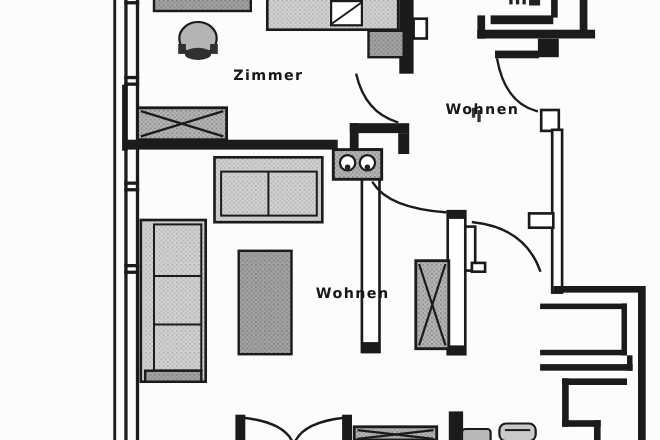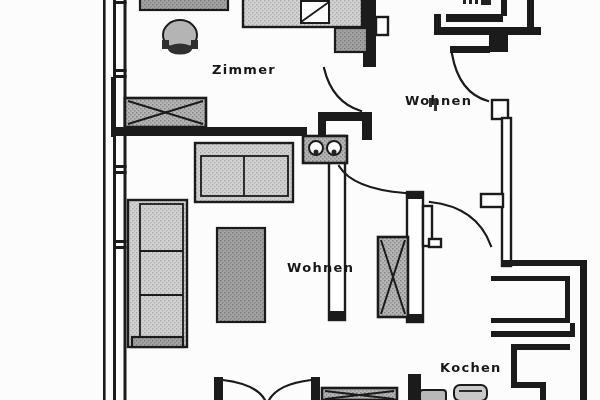--- a/index.html
+++ b/index.html
@@ -177,14 +177,13 @@
     <g>
       <rect x="420" y="390" width="26" height="12" rx="3" fill="#b8b8b8" stroke="#1b1b1b" stroke-width="2"></rect>
       <rect x="454" y="385" width="33" height="16" rx="6" fill="#c9c9c9" stroke="#1b1b1b" stroke-width="2"></rect>
       <line x1="459" y1="391" x2="482" y2="391" class="innerline"></line>
     </g>
   </svg>
 
   <div class="rlabel" style="left:212px;top:62px">Zimmer</div>
   <div class="rlabel" style="left:405px;top:93px">Wohnen</div>
   <div class="rlabel" style="left:287px;top:260px">Wohnen</div>
-  <div class="rlabel" style="left:440px;top:360px">Kochen</div>
 </div>
 
 </body></html>

